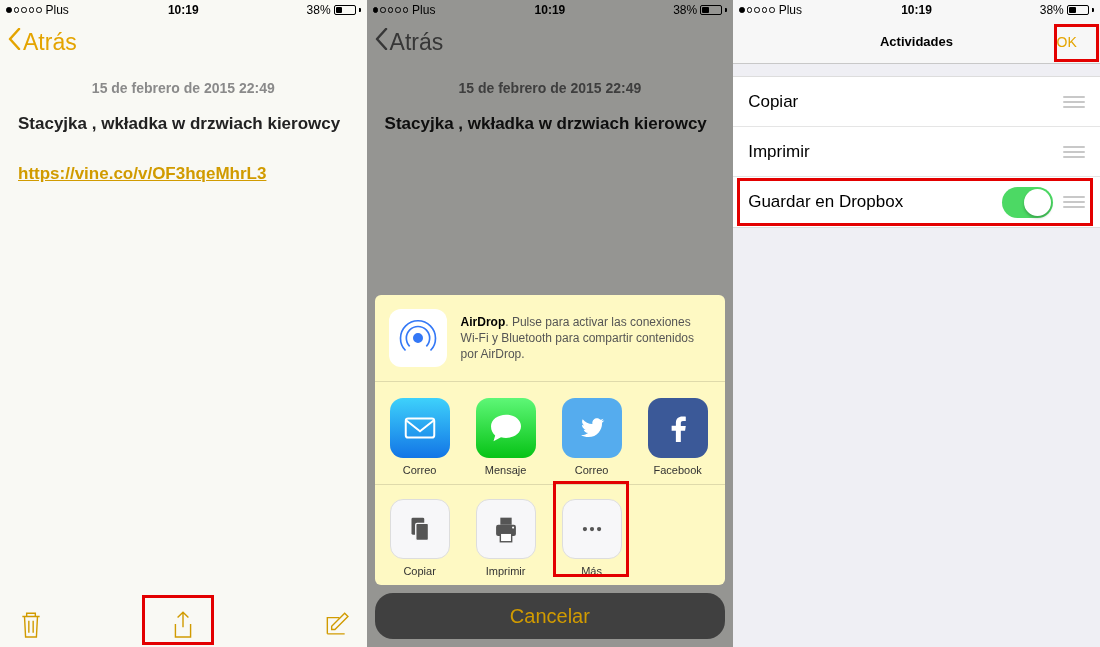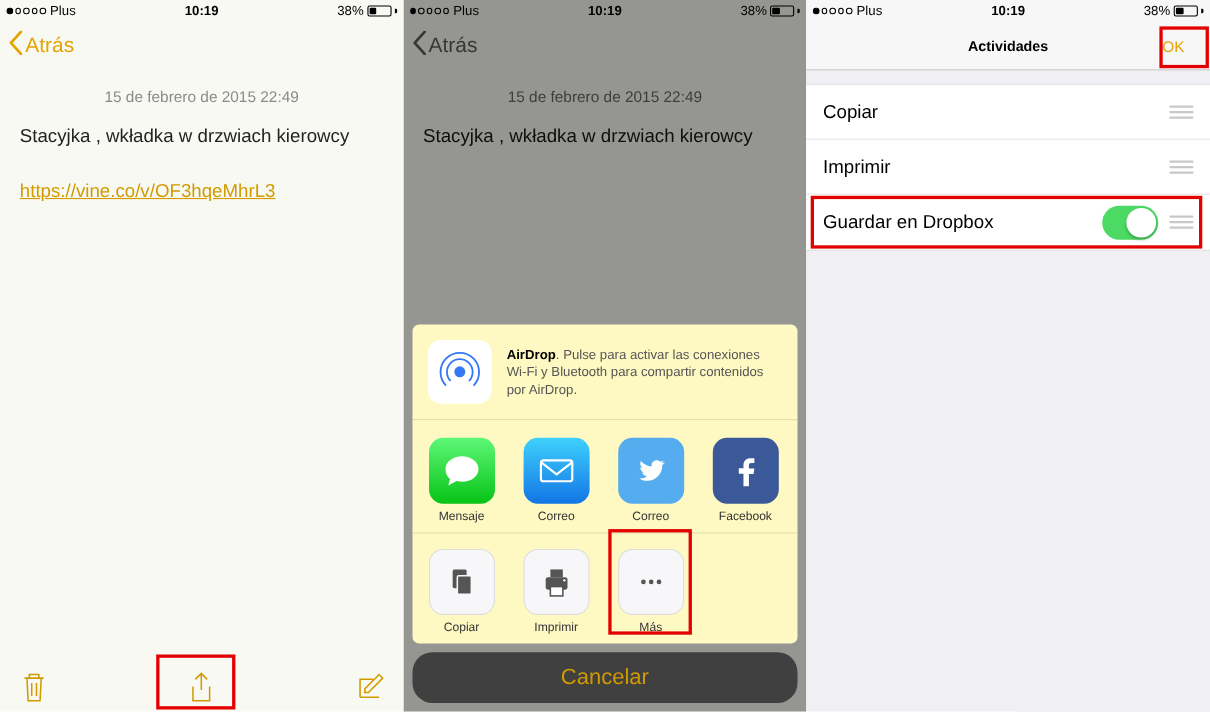--- a/index.html
+++ b/index.html
@@ -9,25 +9,25 @@
   .status-left { display:flex; align-items:center; gap:4px; }
   .status-center { position:absolute; left:0; right:0; text-align:center; font-size:12px; font-weight:600; pointer-events:none; }
   .status-right { display:flex; align-items:center; gap:3px; }
   .signal-dots { display:flex; gap:2px; align-items:center; }
   .dot { width:5.5px; height:5.5px; border-radius:50%; border:1px solid #000; }
   .dot.filled { background:#000; }
   .battery-body { width:22px; height:10px; border:1px solid #000; border-radius:2px; position:relative; display:flex; align-items:center; padding:1px; }
   .battery-fill { height:100%; background:#000; border-radius:1px; }
   .battery-cap { width:2px; height:4px; background:#000; border-radius:0 1px 1px 0; }
   .nav-bar { height:44px; display:flex; align-items:center; padding:0 8px; position:relative; }
-  .back-button { display:flex; align-items:center; color:#e4a400; font-size:19px; gap:2px; }
+  .back-button { display:flex; align-items:center; color:#e4a400; font-size:23px; gap:2px; }
   .back-chevron svg { width:13px; height:22px; }
   .nav-title { position:absolute; left:0; right:0; text-align:center; font-size:13px; font-weight:600; color:#000; pointer-events:none; }
   .nav-right { position:absolute; right:23px; color:#e4a400; font-size:14px; font-weight:400; }
-  .note-content { flex:1; padding:8px 18px; font-size:17px; line-height:1.45; color:#222; }
+  .note-content { flex:1; padding:8px 18px; font-size:17px; line-height:1.45; color:#222;font-weight:bold; }
   .note-date { text-align:center; color:#8a8a8a; font-size:14px; margin:6px 0 14px; }
   .note-link { color:#d19b00; text-decoration:underline; }
   .toolbar { height:44px; display:flex; align-items:center; justify-content:space-between; padding:0 18px; }
   .toolbar-icon { width:26px; height:26px; display:flex; align-items:center; justify-content:center; }
   .toolbar svg { stroke:#d19b00; fill:none; stroke-width:1.3; }
   .red-box { position:absolute; border:3px solid #e30000; pointer-events:none; }
   
   .screen2 { background:#f9f9f4; }
   .dim-overlay { position:absolute; top:0; left:0; right:0; bottom:0; background:rgba(0,0,0,0.4); }
   .screen2 .status-bar, .screen2 .nav-bar, .screen2 .note-content { filter:brightness(0.75); }
@@ -175,35 +175,35 @@
             </svg>
         </div>
         <div class="airdrop-text">
           <b>AirDrop</b><span>. Pulse para activar las conexiones Wi-Fi y Bluetooth para compartir contenidos por AirDrop.</span>
         </div>
       </div>
       <div class="divider"></div>
 
       <div class="app-row">
         <div class="app-item">
-          <div class="app-tile tile-msg">
-            <svg viewBox="0 0 48 48" width="40" height="40">
-                <path d="M24 8c10 0 18 6 18 14s-8 14-18 14c-2 0-4-.3-6-.8L9 40l2-7c-3-2.5-5-6-5-11 0-8 8-14 18-14z" fill="#fff"></path>
-              </svg>
-          </div>
-          <div class="app-label">Mensaje</div>
-        </div>
-        <div class="app-item">
           <div class="app-tile tile-mail">
             <svg viewBox="0 0 48 48" width="38" height="38">
                 <rect x="6" y="12" width="36" height="24" rx="3" fill="none" stroke="#fff" stroke-width="2.5"></rect>
                 <path d="M6 14l18 14 18-14" fill="none" stroke="#fff" stroke-width="2.5"></path>
               </svg>
           </div>
           <div class="app-label">Correo</div>
+        </div>
+        <div class="app-item">
+          <div class="app-tile tile-msg">
+            <svg viewBox="0 0 48 48" width="40" height="40">
+                <path d="M24 8c10 0 18 6 18 14s-8 14-18 14c-2 0-4-.3-6-.8L9 40l2-7c-3-2.5-5-6-5-11 0-8 8-14 18-14z" fill="#fff"></path>
+              </svg>
+          </div>
+          <div class="app-label">Mensaje</div>
         </div>
         <div class="app-item">
           <div class="app-tile tile-tw">
             <svg viewBox="0 0 48 48" width="36" height="36">
                 <path fill="#fff" d="M40 14c-1 .5-2.3.9-3.5 1 1.3-.8 2.2-2 2.7-3.4-1.2.7-2.5 1.2-3.9 1.5-1.1-1.2-2.8-2-4.6-2-3.5 0-6.3 2.8-6.3 6.3 0 .5.1 1 .2 1.4-5.2-.3-9.9-2.8-13-6.6-.5.9-.8 2-.8 3.1 0 2.2 1.1 4.1 2.8 5.3-1 0-2-.3-2.9-.8v.1c0 3.1 2.2 5.6 5.1 6.2-.5.1-1.1.2-1.7.2-.4 0-.8 0-1.2-.1.8 2.5 3.1 4.3 5.9 4.4-2.2 1.7-4.9 2.7-7.9 2.7-.5 0-1 0-1.5-.1 2.8 1.8 6.2 2.9 9.8 2.9 11.8 0 18.2-9.8 18.2-18.2v-.8c1.3-.9 2.3-2 3.2-3.3z"></path>
               </svg>
           </div>
           <div class="app-label">Correo</div>
         </div>
         <div class="app-item">

